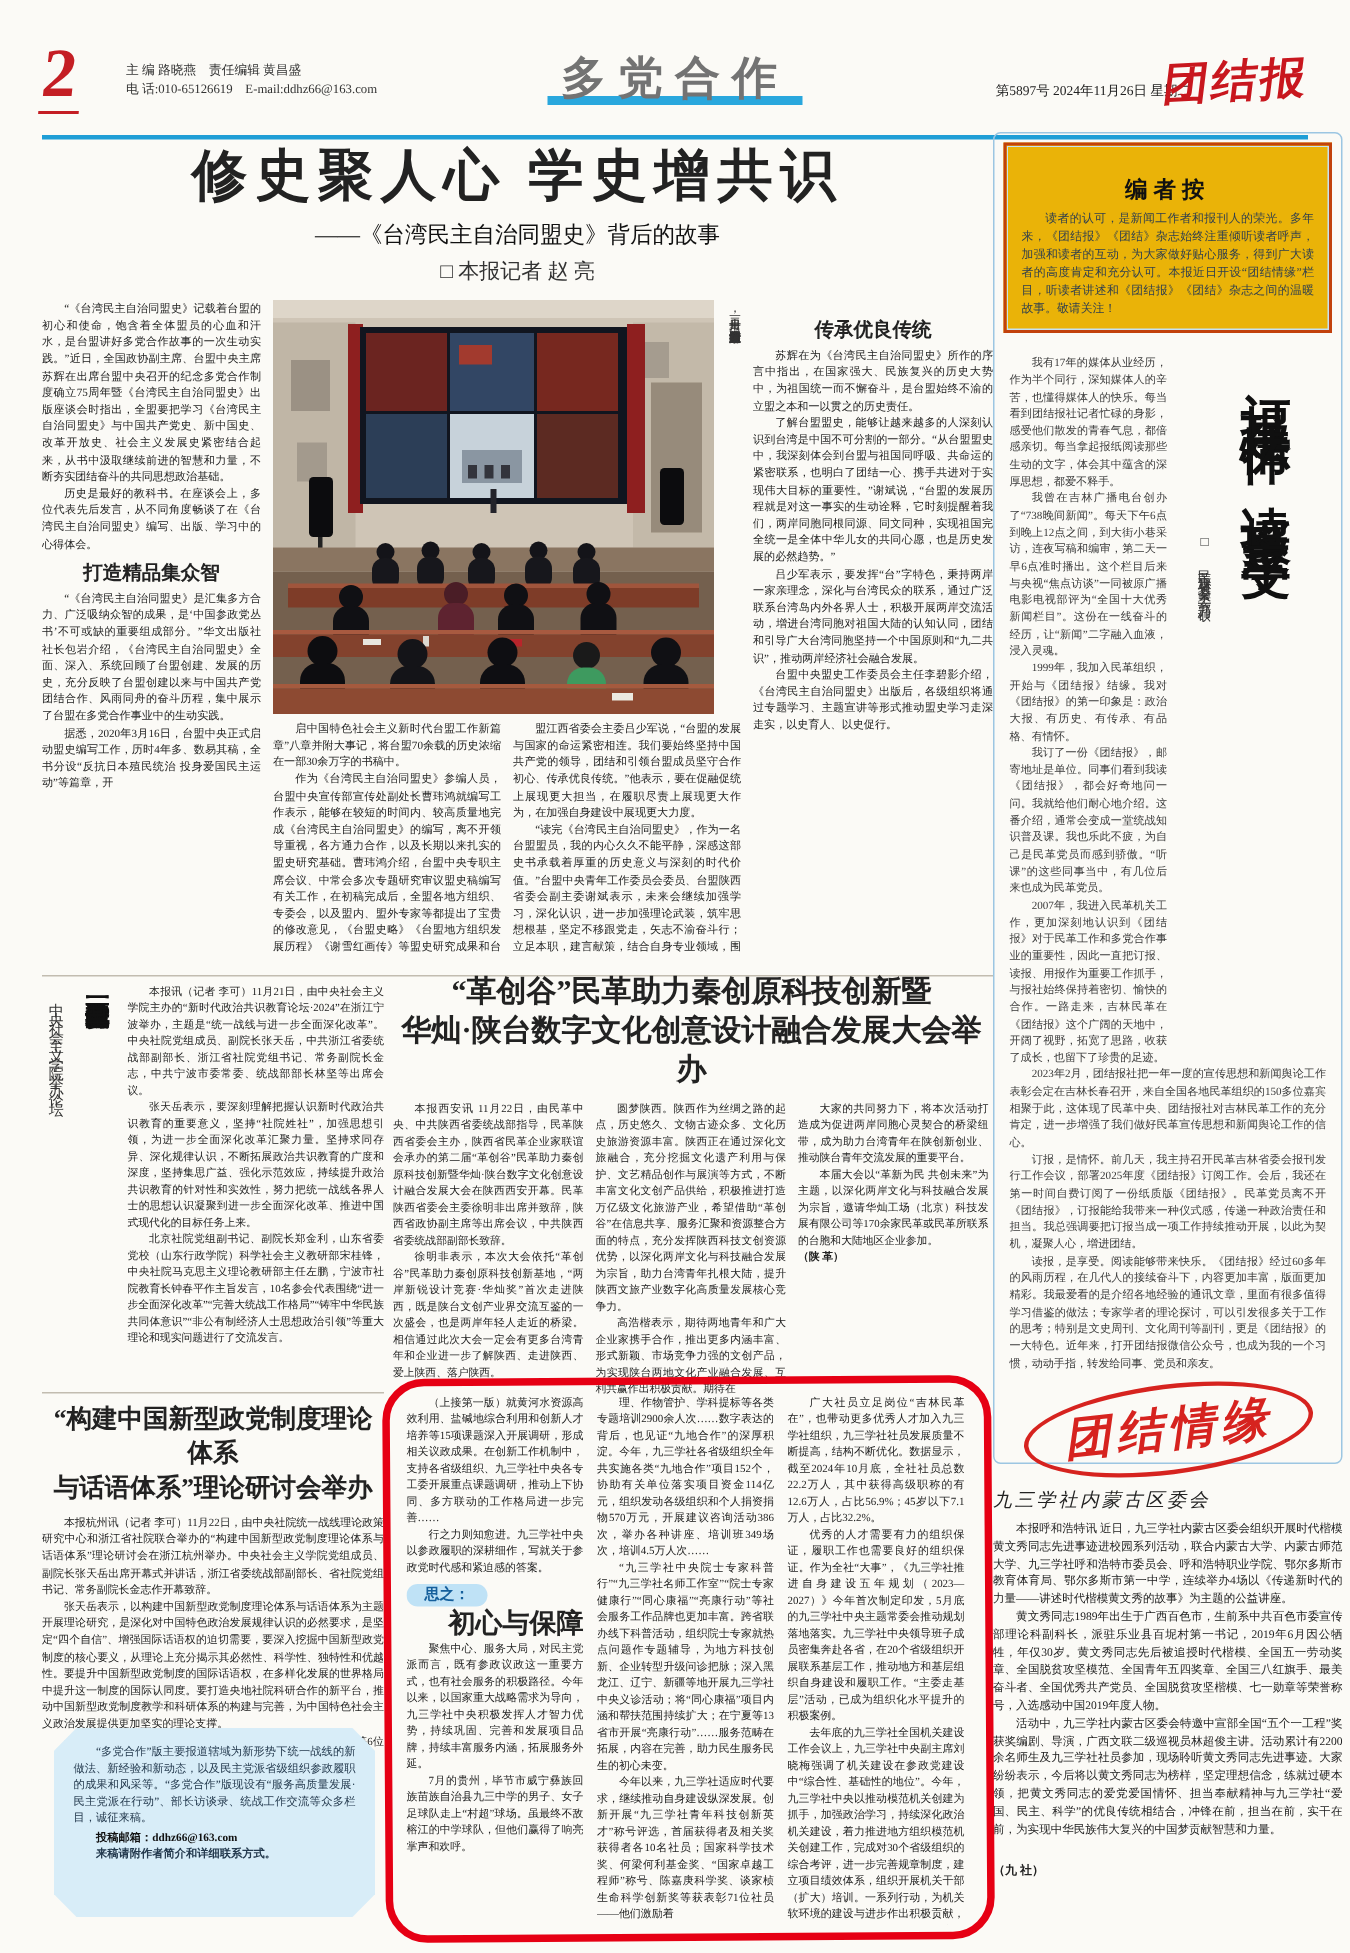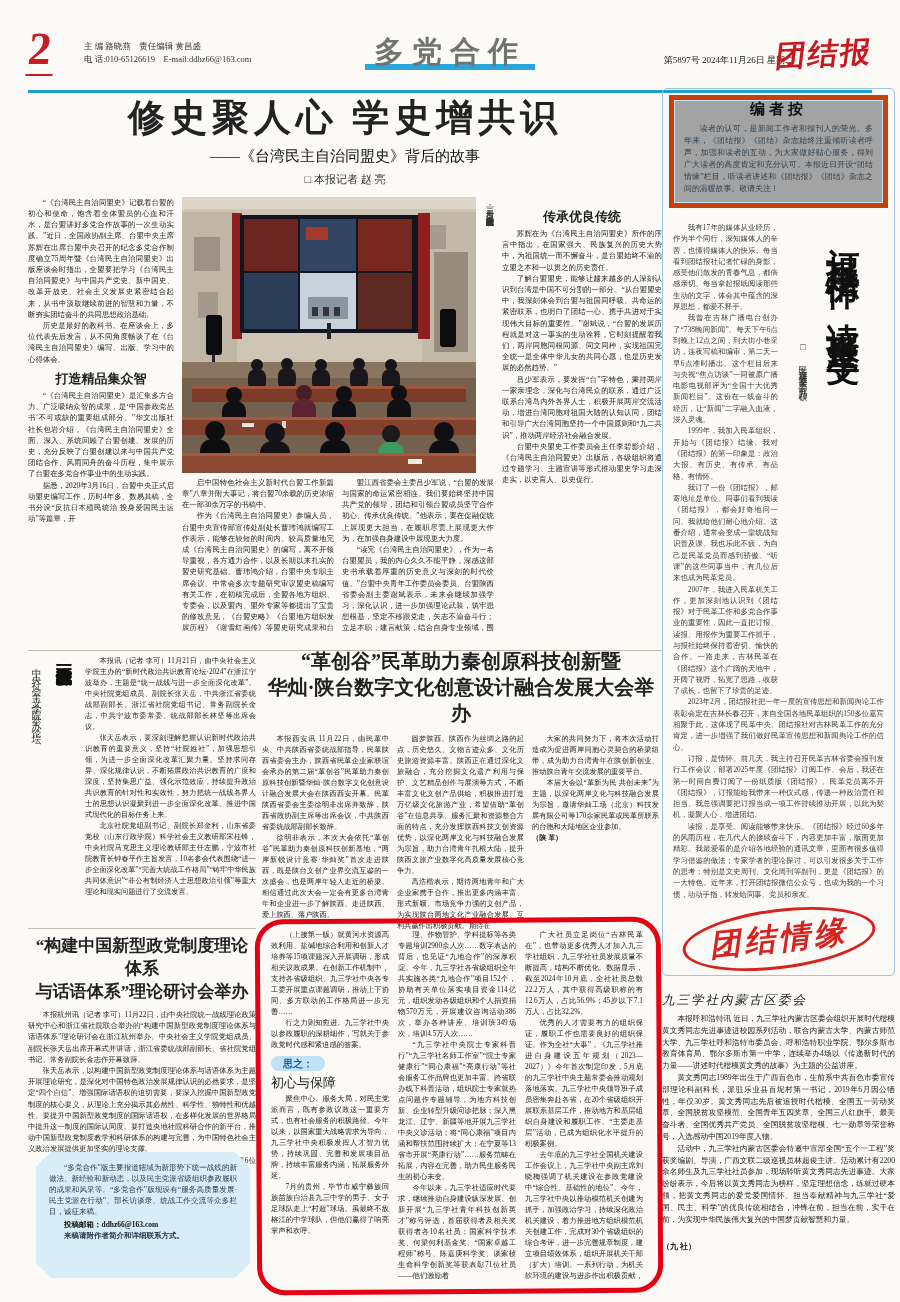--- a/index.html
+++ b/index.html
@@ -17,21 +17,21 @@
           color:#737373;letter-spacing:8px;z-index:2;}
   .sectbar{position:absolute;left:50%;transform:translateX(-50%);top:32px;width:170px;height:6px;background:#29a7dd;}
   .issue{position:absolute;right:78px;top:22px;font-size:9px;color:#222;}
   .masthead{position:absolute;right:0;top:2px;font-size:30px;font-weight:bold;color:#c8171e;
             transform:skewX(-10deg) rotate(-3deg);letter-spacing:2px;}
   .hdr-line{position:absolute;left:0;top:58px;width:100%;height:3px;background:#1f9ed6;}
   
   .main-art{left:28px;top:96px;width:634px;height:552px;}
   .main-title{text-align:center;font-size:37px;font-weight:bold;letter-spacing:5px;line-height:1.1;margin:2px 0 0;}
   .main-sub{text-align:center;font-size:15px;margin-top:8px;color:#111;}
-  .main-by{text-align:center;font-size:11px;margin-top:6px;color:#333;}
+  .main-by{text-align:center;font-size:14px;margin-top:6px;color:#333;}
   .main-cols{display:flex;gap:8px;margin-top:10px;height:442px;font-size:7.4px;line-height:11.2px;}
   .mcol1{width:146px;}
   .mmid{width:312px;display:flex;flex-direction:column;}
   .photo-row{display:flex;height:276px;}
   .photo-svg{width:294px;height:276px;background:#cfc5b6;}
   .photo-cap{width:18px;writing-mode:vertical-rl;font-size:8px;line-height:9px;color:#333;padding-top:6px;}
   .below-photo{display:flex;gap:8px;margin-top:4px;height:158px;}
   .bp{width:152px;}
   .mcol4{width:160px;}
   .sechead{font-size:13px;font-weight:bold;text-align:center;margin:8px 0 6px;text-indent:0;}
@@ -58,26 +58,26 @@
   .notice .email{font-weight:bold;color:#111;text-indent:2em;margin-top:2px;}
   .notice .note{text-indent:2em;font-weight:bold;color:#243a4e;}
   
   .circled{left:256px;top:918px;width:406px;height:376px;}
   .red-ring{position:absolute;inset:0;border:5px solid #e60014;border-radius:28px;
             transform:rotate(-0.4deg);pointer-events:none;z-index:5;}
   .circ-inner{position:absolute;inset:11px 15px;display:flex;gap:9px;font-size:7.3px;line-height:11px;}
   .circ-col{width:118px;overflow:hidden;}
   .bubble{display:inline-block;background:#bfe2f6;color:#155f9c;font-weight:bold;font-size:10px;
           padding:2px 12px;border-radius:10px;margin:6px 0 2px;}
-  .circ-sub{font-size:13px;font-weight:normal;text-align:left;margin:4px 0 5px;}
+  .circ-sub{font-size:18px;font-weight:bold;text-align:right;margin:4px 0 5px;}
   
   .right-box{left:662px;top:88px;width:233px;height:888px;border:1px solid #9cc6e2;border-radius:5px;
              box-sizing:border-box;}
-  .edbox{margin:6px;border:5px solid #c2410c;box-shadow:inset 0 0 0 1px #c6e2f2;background:#a3a3a3;
-         padding:0 10px 8px;}
+  .edbox{margin:6px;border:2px solid #c2410c;box-shadow:inset 0 0 0 1px #c6e2f2;background:#eab308;
+         padding:20px 10px 8px;}
   .edbox h3{margin:0 0 4px;text-align:center;font-size:15px;letter-spacing:4px;color:#111;}
   .edbox .p{font-size:7.9px;line-height:12px;color:#31404e;}
   .reading{position:relative;padding:8px 10px 0;height:678px;overflow:hidden;font-size:7.4px;line-height:11.3px;color:#3a3a3a;}
   .vwrap{float:right;width:100px;height:468px;display:flex;margin-left:6px;}
   .vby{width:24px;writing-mode:vertical-rl;font-size:9px;color:#333;padding-top:120px;letter-spacing:2px;}
   .vtitle{writing-mode:vertical-rl;font-size:33px;font-weight:bold;color:#101010;letter-spacing:7px;line-height:70px;}
   .qylogo{position:relative;height:74px;margin-top:2px;}
   .qytext{position:absolute;left:50%;top:50%;transform:translate(-50%,-50%) rotate(-6deg);
           font-size:31px;font-weight:bold;color:#d6231f;letter-spacing:4px;font-style:italic;white-space:nowrap;}
   .qyellipse{position:absolute;left:50%;top:50%;width:188px;height:54px;border:3px solid #d6231f;

